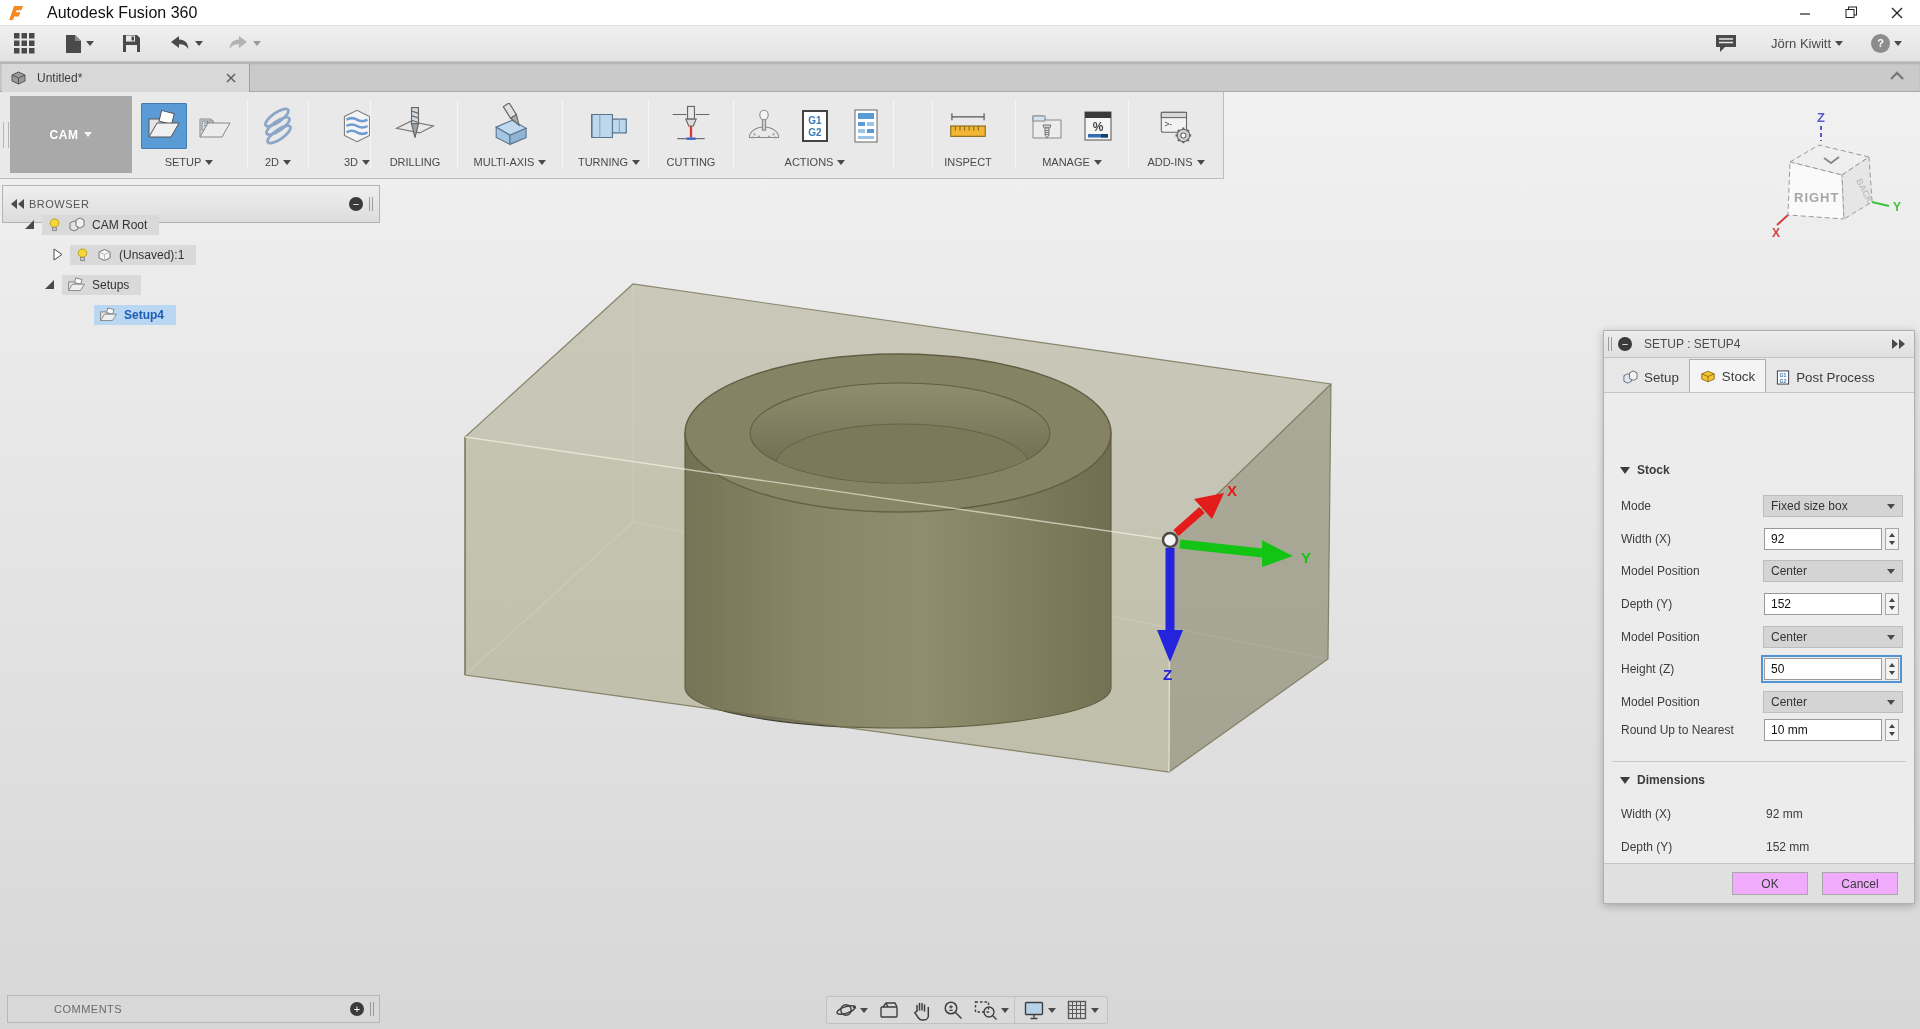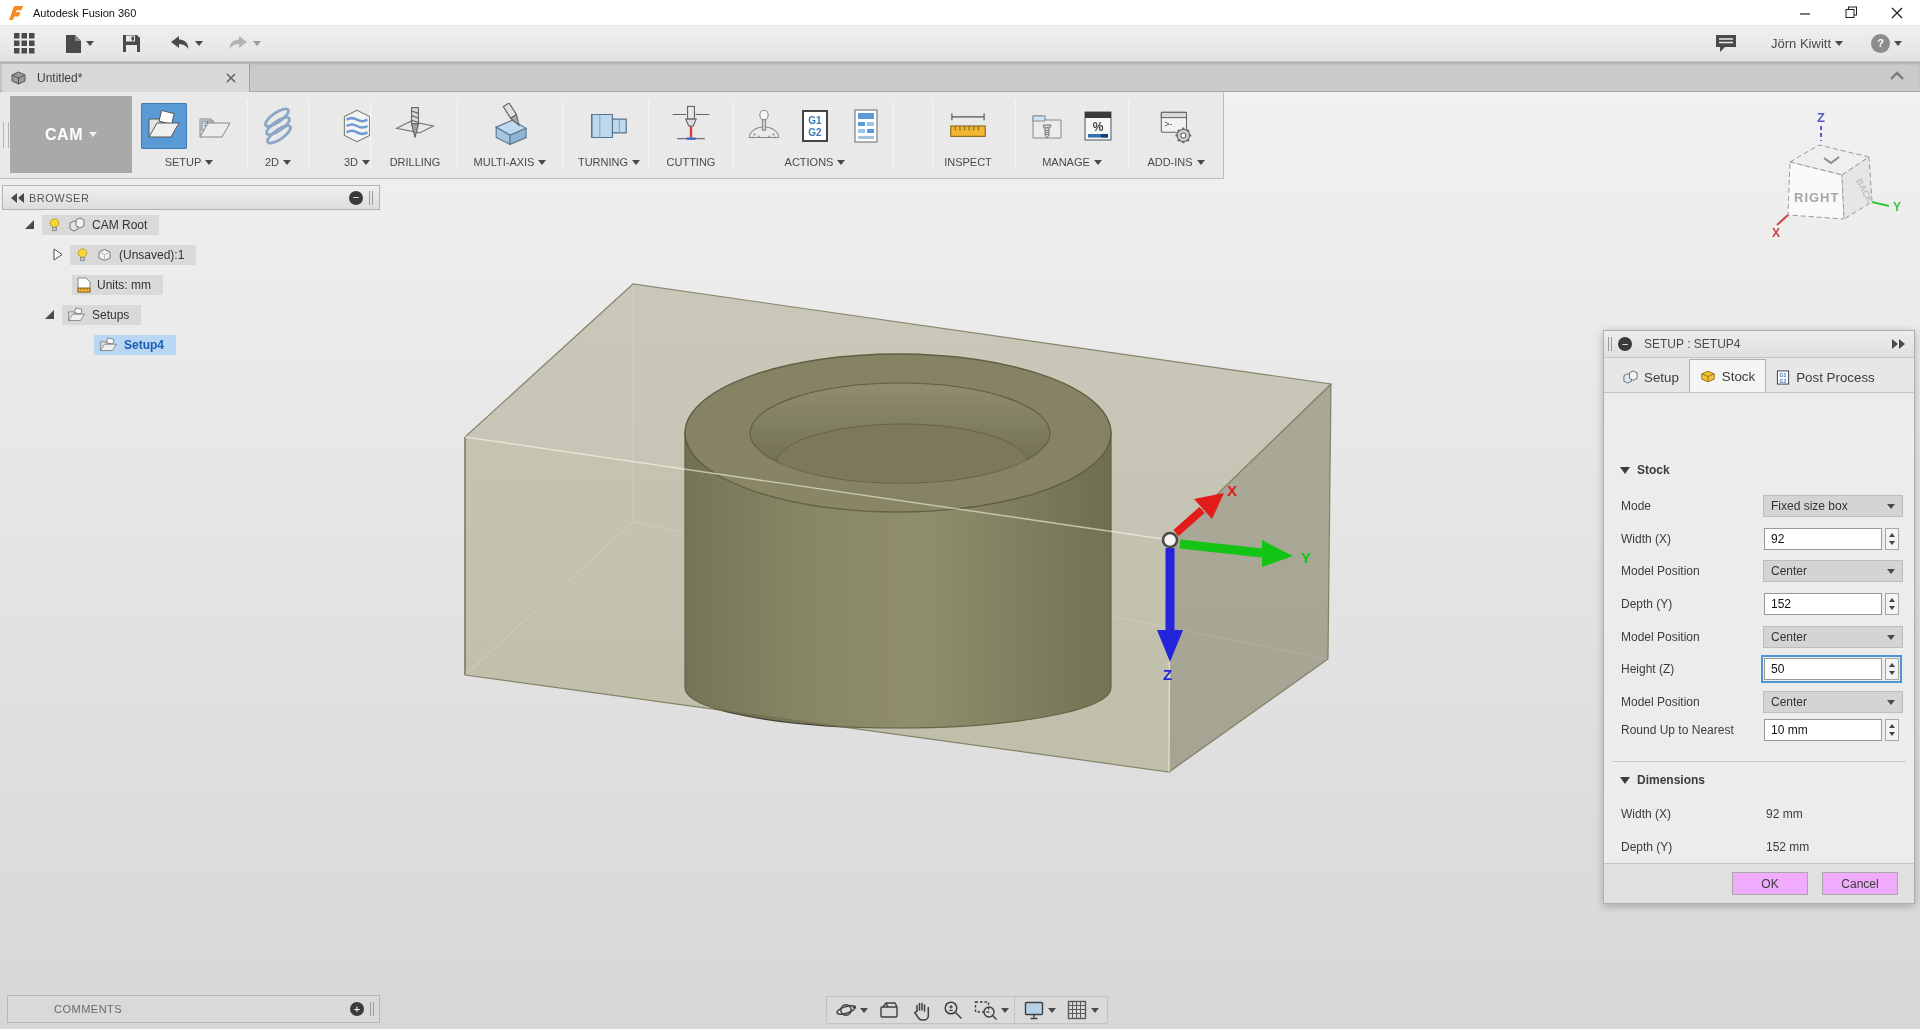--- a/index.html
+++ b/index.html
@@ -3,21 +3,21 @@
 <meta charset="utf-8">
 <style>
   * { margin:0; padding:0; box-sizing:border-box; }
   html,body { width:1920px; height:1029px; overflow:hidden; }
   body { font-family:"Liberation Sans", sans-serif; background:#dcdcdc; position:relative; color:#333; }
   button { background:none; border:none; font-family:inherit; cursor:pointer; }
 
   
   .titlebar { position:absolute; top:0; left:0; right:0; height:26px; background:#ffffff; display:flex; align-items:center; border-bottom:1px solid #e3e3e3; }
   .titlebar .logo { margin-left:8px; display:flex; }
-  .titlebar .title { margin-left:9px; font-size:11px; color:#111; }
+  .titlebar .title { margin-left:23px; font-size:16px; color:#111; }
   .wincontrols { margin-left:auto; display:flex; height:100%; }
   .winbtn { width:46px; height:100%; display:flex; align-items:center; justify-content:center; }
 
   
   .apptoolbar { position:absolute; top:26px; left:0; right:0; height:36px; background:linear-gradient(#f0f0f0,#e2e2e2); border-bottom:1px solid #c6c6c6; display:flex; align-items:center; }
   .tb-left { display:flex; align-items:center; gap:8px; padding-left:10px; }
   .tb-right { margin-left:auto; display:flex; align-items:center; gap:10px; padding-right:14px; }
   .tbtn { display:flex; align-items:center; gap:4px; padding:3px 4px; }
   .username { font-size:13px; color:#4a4a4a; }
   .caret { width:0; height:0; border-left:4px solid transparent; border-right:4px solid transparent; border-top:5px solid #4a4a4a; display:inline-block; }
@@ -32,30 +32,30 @@
   .tabclose { margin-left:auto; margin-right:10px; display:flex; padding:3px; }
   .tabbar-chevron { position:absolute; right:16px; top:6px; }
 
   
   .viewport { position:absolute; top:92px; left:0; right:0; bottom:0; background:linear-gradient(#f1f1f1,#d7d7d7); }
   .scene { position:absolute; inset:0; width:100%; height:100%; }
 
   
   .ribbon { position:absolute; top:92px; left:0; width:1224px; height:87px; background:#e9e9e9; border-bottom:1px solid #bdbdbd; border-right:1px solid #bdbdbd; }
   .ribbon-grip { position:absolute; left:3px; top:30px; height:26px; width:6px; border-left:1px solid #b5b5b5; border-right:1px solid #b5b5b5; }
-  .cam-box { position:absolute; left:10px; top:4px; width:122px; height:77px; background:#a9a9a9; color:#fff; display:flex; align-items:center; justify-content:center; gap:6px; font-size:16px; font-weight:bold; letter-spacing:.5px; }
+  .cam-box { position:absolute; left:10px; top:4px; width:122px; height:77px; background:#a9a9a9; color:#fff; display:flex; align-items:center; justify-content:center; gap:6px; font-size:12px; font-weight:bold; letter-spacing:.5px; }
   .rgroup { position:absolute; top:2px; height:83px; display:flex; flex-direction:column; align-items:center; justify-content:flex-start; padding-top:4px; }
   .ricons { display:flex; align-items:center; gap:5px; height:56px; }
   .ricon { display:flex; align-items:center; justify-content:center; width:46px; height:46px; border-radius:2px; }
   .ricon.sel { background:#5b9bd5; box-shadow:inset 0 0 0 1px #3e7cb1; }
   .rlabel { margin-top:2px; font-size:11px; color:#4a4a4a; display:flex; align-items:center; gap:4px; white-space:nowrap; }
   .rsep { position:absolute; top:8px; height:68px; width:1px; background:#cfcfcf; border-right:1px solid #f6f6f6; }
 
   
-  .browser-header { position:absolute; left:2px; top:185px; width:378px; height:25px; background:linear-gradient(#efefef,#dddddd); border:1px solid #b3b3b3; display:flex; align-items:center; font-size:11px; color:#555; }
+  .browser-header { position:absolute; left:2px; top:185px; width:378px; height:38px; background:linear-gradient(#efefef,#dddddd); border:1px solid #b3b3b3; display:flex; align-items:center; font-size:11px; color:#555; }
   .browser-header .bh-title { margin-left:26px; letter-spacing:.5px; }
   .bh-right { margin-left:auto; display:flex; align-items:center; gap:6px; margin-right:6px; }
   .grip-v { width:4px; height:14px; border-left:1px solid #9a9a9a; border-right:1px solid #9a9a9a; }
   .circle-btn { width:14px; height:14px; border-radius:50%; background:#3a3a3a; color:#fff; display:flex; align-items:center; justify-content:center; font-size:11px; line-height:1; }
   .tree { position:absolute; left:2px; top:212px; width:378px; }
   .trow { display:flex; align-items:center; height:25px; margin-bottom:5px; }
   .tnode { display:flex; align-items:center; gap:6px; background:#d9d9d9; padding:2px 12px 2px 5px; font-size:12px; color:#333; }
   .tnode.selected { background:#b9d6f2; color:#1b5eb4; font-weight:bold; }
   .twist { width:14px; display:flex; justify-content:center; margin-right:6px; }
 
@@ -592,30 +592,20 @@
           <rect x="6" y="10.5" width="4" height="3.5" fill="#c9c9c9" stroke="#8a8a8a"></rect>
         </svg>
       <svg width="17" height="16" viewBox="0 0 17 16">
           <path d="M3 5 L8.5 2.5 L14 5 L14 11 L8.5 13.5 L3 11 Z" fill="#f4f4f4" stroke="#777"></path>
           <path d="M3 5 L8.5 7.5 L14 5 M8.5 7.5 V13.5" stroke="#bbb" fill="none"></path>
         </svg>
       <span>(Unsaved):1</span>
     </span>
   </div>
 
-  <div class="trow" style="padding-left:70px">
-    <span class="tnode">
-      <svg width="14" height="16" viewBox="0 0 14 16">
-          <path d="M1 1 h8 l4 4 v10 h-12 Z" fill="#fff" stroke="#888"></path>
-          <rect x="1" y="11" width="12" height="4" fill="#f2b632" stroke="#8a6d1f"></rect>
-          <path d="M4 11 v2 M7 11 v2 M10 11 v2" stroke="#8a6d1f"></path>
-        </svg>
-      <span>Units: mm</span>
-    </span>
-  </div>
 
   <div class="trow" style="padding-left:40px">
     <span class="twist">
         <svg width="11" height="11">
           <polygon points="1,10 10,10 10,1" fill="#4a4a4a"></polygon>
         </svg>
       </span>
     <span class="tnode">
       <svg width="19" height="16" viewBox="0 0 24 20">
           <path d="M2 17 L2 6 h7 l2 3" fill="#e0e0e0" stroke="#777"></path>

